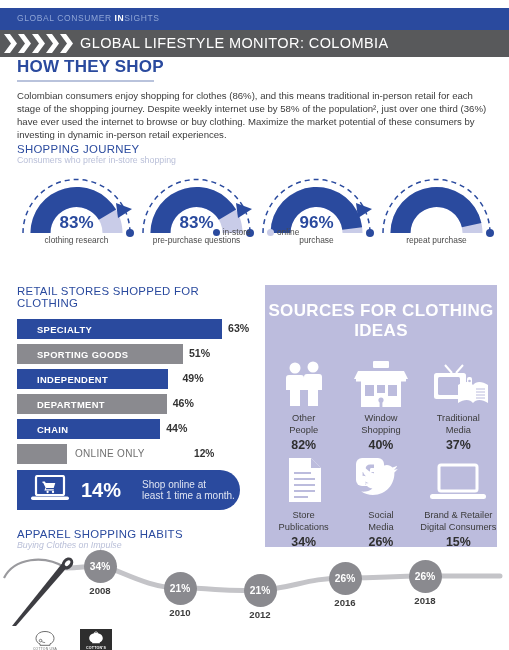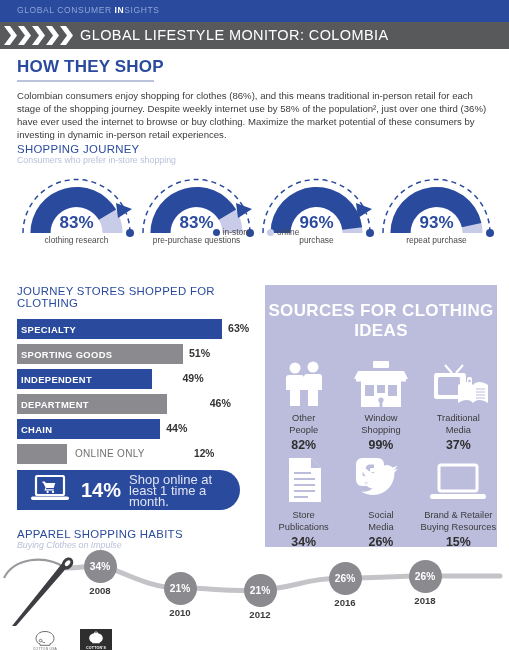--- a/index.html
+++ b/index.html
@@ -2,21 +2,21 @@
 <html><head>
 <meta charset="utf-8">
 <style>
   html,body{margin:0;padding:0;}
   body{
     width:509px;height:650px;overflow:hidden;background:#ffffff;
     font-family:"Liberation Sans", sans-serif;color:#333;
     position:relative;
   }
   
-  .topbar{height:22px;background:#2a4a9e;position:relative;}
+  .topbar{height:22px;background:#2a4a9e;position:relative;margin-top:8px;}
   .topbar .gc-label{
     position:absolute;left:17px;top:5px;font-size:8.5px;letter-spacing:.6px;
     color:#8fa5d6;font-weight:400;
   }
   .topbar .gc-label b{color:#ffffff;font-weight:700;}
   .titleband{height:27px;background:#58595b;position:relative;}
   .chevrons{position:absolute;left:4px;top:0;height:27px;display:flex;align-items:center;}
   .chev{width:13px;height:19px;margin-right:1px;}
   .titleband .tt{
     position:absolute;left:80px;top:5px;font-size:14.5px;color:#fff;
@@ -53,21 +53,21 @@
   }
   .legend .it{margin:0 7px;}
   
   .barsec{position:absolute;left:17px;top:285px;width:240px;}
   .bar-row{position:relative;height:20px;margin-bottom:5px;}
   .bar{
     position:absolute;left:0;top:0;height:20px;
     display:flex;align-items:center;
   }
   .bar .bl{
-    color:#fff;font-size:9.4px;font-weight:700;letter-spacing:.35px;padding-left:4px;
+    color:#fff;font-size:9.4px;font-weight:700;letter-spacing:.35px;padding-left:20px;
   }
   .bar-val{
     position:absolute;top:3px;font-size:10.6px;font-weight:700;color:#333;
   }
   .bar-row.online .bar{width:50px;}
   .bar-row.online .ol{
     position:absolute;left:58px;top:4px;font-size:10px;color:#6f6f6f;letter-spacing:.3px;
   }
   .bar-row.online .ov{
     position:absolute;top:4px;font-size:10.2px;font-weight:700;color:#333;
@@ -86,21 +86,21 @@
   .scell .ico{height:52px;display:flex;align-items:flex-end;justify-content:center;}
   .scell .nm{font-size:9.3px;color:#3b3b3b;line-height:11.6px;margin-top:6px;}
   .scell .vv{font-size:12.4px;font-weight:700;color:#2f2f2f;margin-top:2px;}
   
   .pill{
     position:absolute;left:17px;top:470px;width:223px;height:40px;
     background:#2a4a9e;border-radius:0 20px 20px 0;display:flex;align-items:center;
   }
   .pill .picon{margin-left:14px;}
   .pill .pv{font-size:20px;font-weight:700;color:#fff;margin-left:12px;}
-  .pill .pt{font-size:13px;color:#dfe4f2;line-height:11px;margin-left:8px;}
+  .pill .pt{font-size:10px;color:#dfe4f2;line-height:11px;margin-left:21px;}
   
   .habits{position:absolute;left:17px;top:528px;width:478px;}
   .linewrap{position:absolute;left:0;top:552px;width:509px;height:75px;}
   .lnode{position:absolute;text-align:center;}
   .lnode .circ{
     width:33px;height:33px;border-radius:50%;background:#8a8a8f;color:#fff;
     font-size:10.2px;font-weight:700;display:flex;align-items:center;justify-content:center;
   }
   .lnode .yr{font-size:9.6px;font-weight:700;color:#3b3b3b;margin-top:2px;text-align:center;width:33px;}
   
@@ -178,57 +178,56 @@
         <div class="pct">96%</div>
         <div class="lbl">purchase</div>
       </div>
       <div class="gauge" style="left: 360px;">
         <svg width="119" height="80" viewBox="0 0 119 80">
           <path d="M13.5 58.00000000000001 A46 46 0 0 1 105.5 57.999999999999986 L85.5 57.99999999999999 A26 26 0 0 0 33.5 58 Z" fill="#c9cce8"></path>
           <path d="M13.5 58.00000000000001 A46 46 0 0 1 104.39217104918238 47.96541089575905 L84.87383581040743 52.3282757236899 A26 26 0 0 0 33.5 58 Z" fill="#2a4a9e"></path>
           <path d="M6 58 A53.5 53.5 0 0 1 113 58" fill="none" stroke="#2a4a9e" stroke-width="1.5" stroke-dasharray="5 4"></path>
           <circle cx="113" cy="58" r="4" fill="#2a4a9e"></circle>
         </svg>
-        <div class="pct">93%</div>
         <div class="lbl">repeat purchase</div>
       </div>
     </div>
 
   <div class="legend">
     <span class="it"><span class="dot" style="background:#2a4a9e"></span><span>in-store</span></span>
     <span class="it"><span class="dot" style="background:#c9cce8"></span><span>online</span></span>
   </div>
 </div>
 
 <div class="barsec">
-  <div class="sec-title" style="margin-bottom:10px">JOURNEY STORES SHOPPED FOR CLOTHING</div>
+  <div class="sec-title" style="margin-bottom:10px">RETAIL STORES SHOPPED FOR CLOTHING</div>
   <div id="barrows">
       <div class="bar-row">
         <div class="bar" style="background: rgb(42, 74, 158); width: 205px;">
           <span class="bl">SPECIALTY</span>
         </div>
         <div class="bar-val" style="left: 211px;">63%</div>
       </div>
       <div class="bar-row">
         <div class="bar" style="background: rgb(138, 138, 143); width: 165.952px;">
           <span class="bl">SPORTING GOODS</span>
         </div>
         <div class="bar-val" style="left: 171.952px;">51%</div>
       </div>
       <div class="bar-row">
-        <div class="bar" style="background: rgb(42, 74, 158); width: 135px;">
+        <div class="bar" style="background: rgb(42, 74, 158); width: 151px;">
           <span class="bl">INDEPENDENT</span>
         </div>
         <div class="bar-val" style="left: 165.444px;">49%</div>
       </div>
       <div class="bar-row">
         <div class="bar" style="background: rgb(138, 138, 143); width: 149.683px;">
           <span class="bl">DEPARTMENT</span>
         </div>
-        <div class="bar-val" style="left: 155.683px; margin-left: 37px;">46%</div>
+        <div class="bar-val" style="left: 155.683px;">46%</div>
       </div>
       <div class="bar-row">
         <div class="bar" style="background: rgb(42, 74, 158); width: 143.175px;">
           <span class="bl">CHAIN</span>
         </div>
         <div class="bar-val" style="left: 149.175px;">44%</div>
       </div>
       <div class="bar-row online">
         <div class="bar" style="background: rgb(138, 138, 143);"></div>
         <div class="ol">ONLINE ONLY</div>
@@ -266,21 +265,21 @@
             <g fill="#bcbcdd">
               <rect x="11" y="24" width="9" height="11"></rect>
               <rect x="23" y="24" width="8" height="8"></rect>
               <rect x="34" y="24" width="9" height="11"></rect>
               <circle cx="27" cy="39" r="2.6"></circle>
               <rect x="25.6" y="40" width="2.8" height="6"></rect>
             </g>
           </svg>
         </div>
         <div class="nm"><span>Window</span><br><span>Shopping</span></div>
-        <div class="vv">99%</div>
+        <div class="vv">40%</div>
       </div>
       <div class="scell">
         <div class="ico">
           <svg width="62" height="46" viewBox="0 0 62 46">
             <g fill="#fff">
               <path d="M18 4 L25 12 M36 4 L29 12" stroke="#fff" stroke-width="2" fill="none"></path>
               <rect x="7" y="12" width="32" height="26" rx="2.5"></rect>
               <rect x="40" y="16" width="5" height="18" rx="2"></rect>
             </g>
             <g fill="#bcbcdd">
@@ -328,21 +327,21 @@
       </div>
       <div class="scell">
         <div class="ico">
           <svg width="56" height="42" viewBox="0 0 56 42">
             <g fill="none" stroke="#fff" stroke-width="3">
               <rect x="9" y="3" width="38" height="26" rx="2"></rect>
             </g>
             <rect x="0" y="32" width="56" height="5" rx="2.5" fill="#fff"></rect>
           </svg>
         </div>
-        <div class="nm"><span>Brand &amp; Retailer</span><br><span>Buying Resources</span></div>
+        <div class="nm"><span>Brand &amp; Retailer</span><br><span>Digital Consumers</span></div>
         <div class="vv">15%</div>
       </div>
     </div>
 </div>
 
 <div class="pill">
   <span class="picon">
     <svg width="38" height="27" viewBox="0 0 38 27">
       <rect x="5" y="1" width="28" height="19" rx="1.5" fill="none" stroke="#fff" stroke-width="2.2"></rect>
       <rect x="0" y="21.5" width="38" height="3.4" rx="1.7" fill="#fff"></rect>

